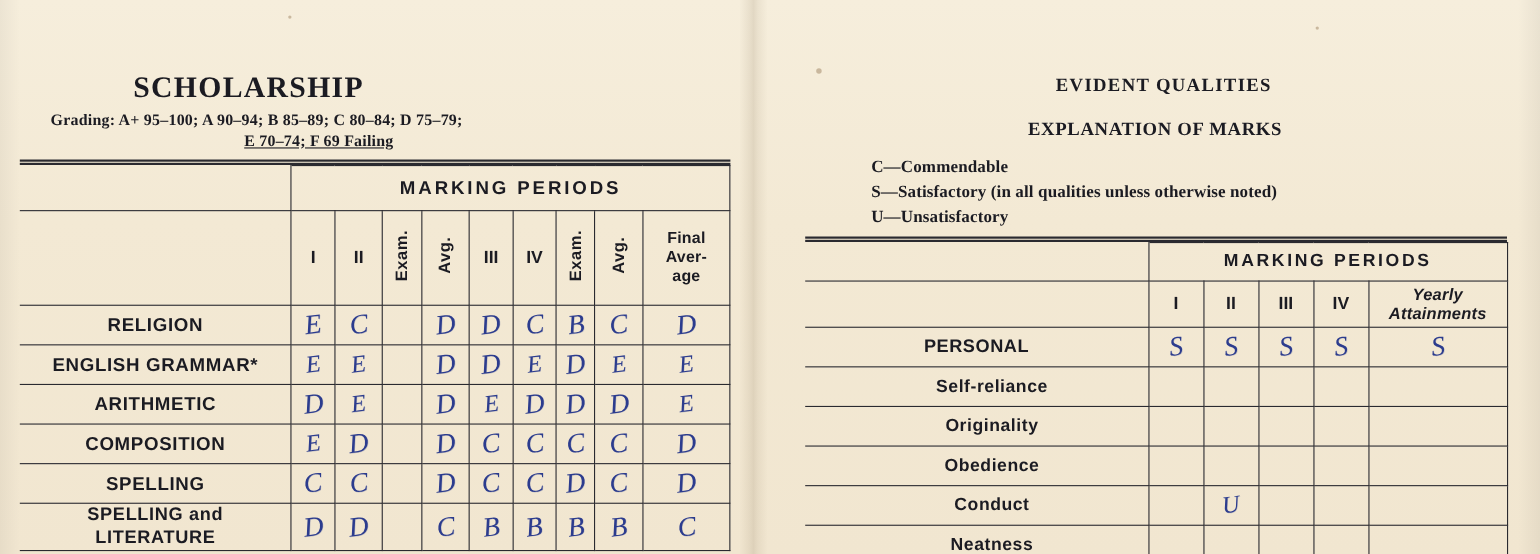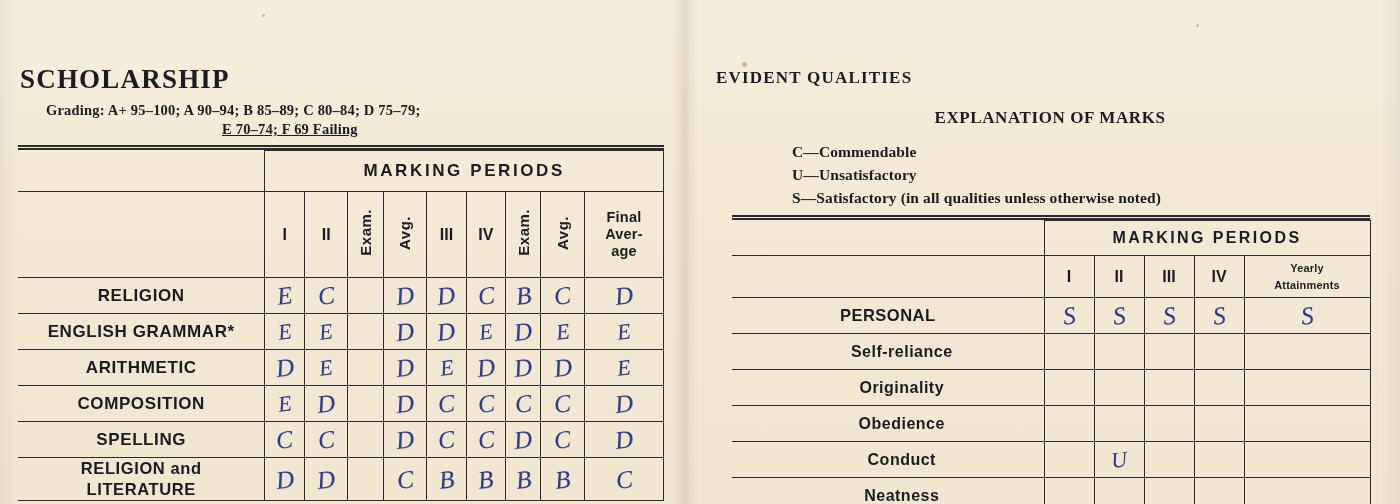--- a/index.html
+++ b/index.html
@@ -41,21 +41,21 @@
   
   .left {
     position: absolute;
     left: 0; top: 0;
     width: 672px; height: 504px;
   }
   .title-main {
     position: absolute;
     top: 64px;
     left: 0; right: 0;
-    text-align: left;
+    text-align: center;
     font-family: "Liberation Serif", serif;
     font-weight: bold;
     font-size: 27px;
     letter-spacing: 1.2px;
   }
   .left .title-main { left: 20px; right: 240px; }
 
   .grading {
     position: absolute;
     top: 101px;
@@ -188,24 +188,25 @@
     font-weight: bold;
     letter-spacing: 2.4px;
     height: 34px;
   }
   .eq-col {
     font-size: 16px;
     font-weight: bold;
     height: 42px;
   }
   .eq-col .ya {
-    font-size: 11px;
+    font-size: 15px;
     line-height: 17px;
     display: block;
     letter-spacing: 0.2px;
+    font-style: italic;
   }
   .eq-row {
     text-align: left;
     font-size: 16.5px;
     font-weight: bold;
     letter-spacing: 0.5px;
     height: 35px;
     padding-left: 8px;
   }
   .eq-row.indent { padding-left: 28px; font-size: 16px; }
@@ -325,21 +326,21 @@
             <td><span class="mark">D</span></td>
             <td><span class="mark">C</span></td>
             <td><span class="mark">C</span></td>
             <td><span class="mark">D</span></td>
             <td><span class="mark">C</span></td>
             <td><span class="mark">D</span></td>
           </tr>
 
           <tr>
             <td class="subj two no-l">
-              <span class="reg">RELIGION and</span><br><span class="low">LITERATURE</span>
+              <span class="reg">SPELLING and</span><br><span class="low">LITERATURE</span>
             </td>
             <td><span class="mark">D</span></td>
             <td><span class="mark">D</span></td>
             <td><span class="mark"></span></td>
             <td><span class="mark">C</span></td>
             <td><span class="mark">B</span></td>
             <td><span class="mark">B</span></td>
             <td><span class="mark">B</span></td>
             <td><span class="mark">B</span></td>
             <td><span class="mark">C</span></td>
@@ -348,22 +349,22 @@
       </table>
     </div>
   </div>
 
   <div class="right">
     <div class="title-main">EVIDENT QUALITIES</div>
     <div class="sub-title">EXPLANATION OF MARKS</div>
 
     <div class="explain">
       <div>C—Commendable</div>
+      <div>S—Satisfactory (in all qualities unless otherwise noted)</div>
       <div>U—Unsatisfactory</div>
-      <div>S—Satisfactory (in all qualities unless otherwise noted)</div>
     </div>
 
     <div class="eq-table">
       <div class="dbl-rule"></div>
       <table class="grid">
         <colgroup>
           <col style="width:312px">
           <col style="width:50px">
             <col style="width:50px">
             <col style="width:50px">

